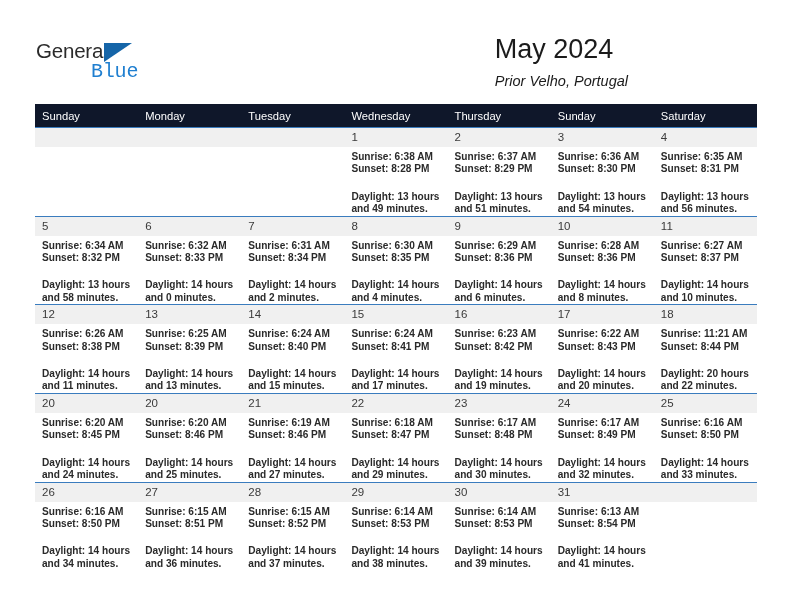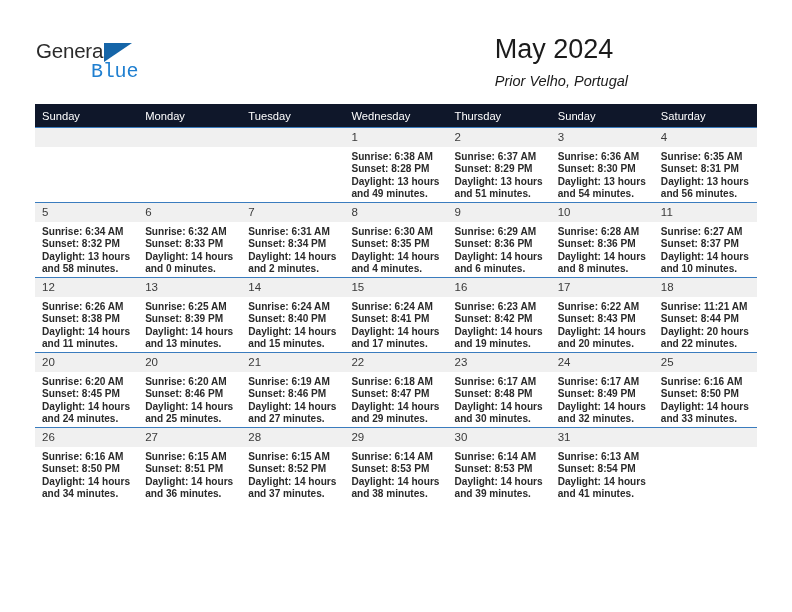--- a/index.html
+++ b/index.html
@@ -136,20 +136,21 @@
     font-size: 10.1px;
     line-height: 12.4px;
     color: #2a2a2a;
     font-weight: bold;
   }
   .details div {
     white-space: nowrap;
   }
   .details .daylight {
     white-space: normal;
+    margin-top: 15px;
   }
 </style>
 </head>
 <body>
 
 <div class="page">
 
   <div class="header">
 
     <div class="logo">

